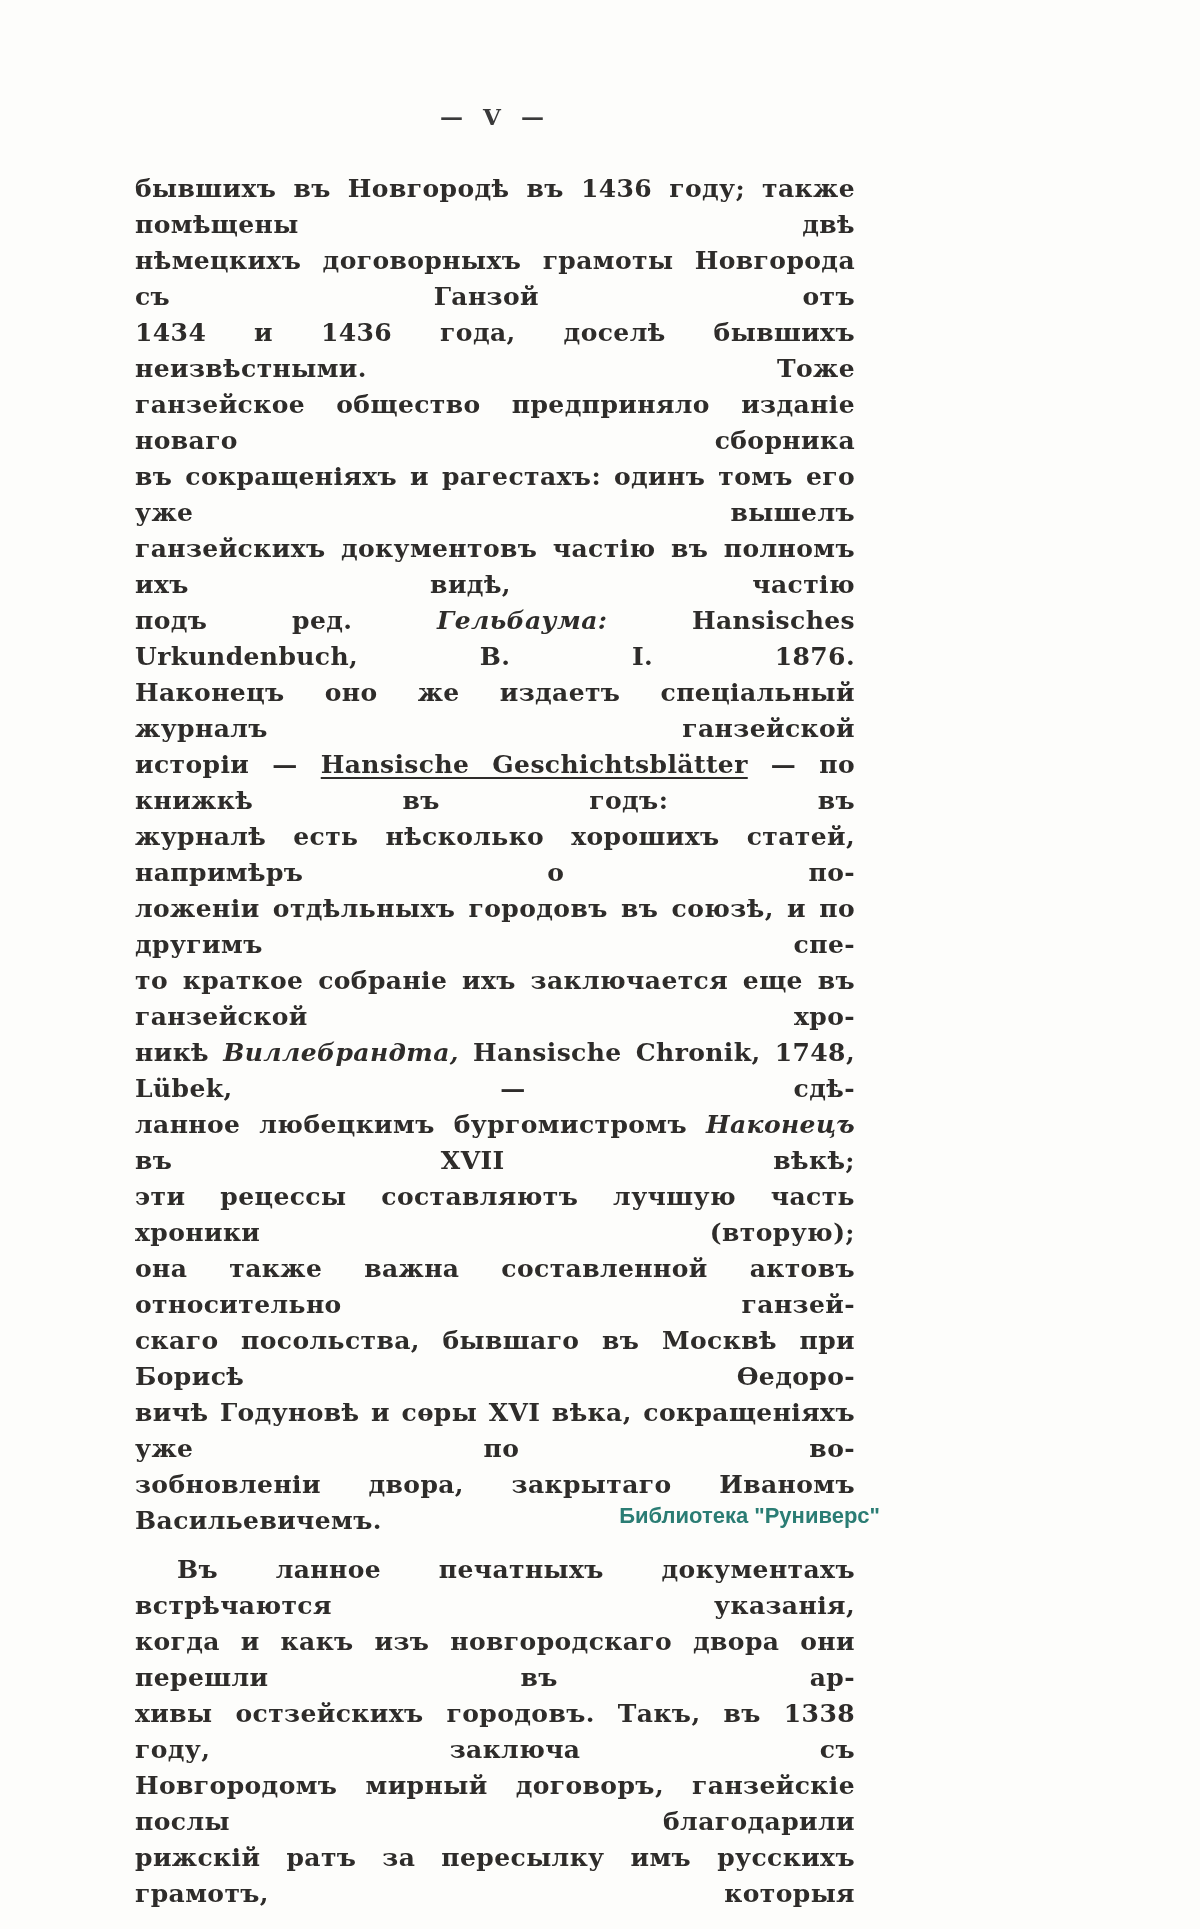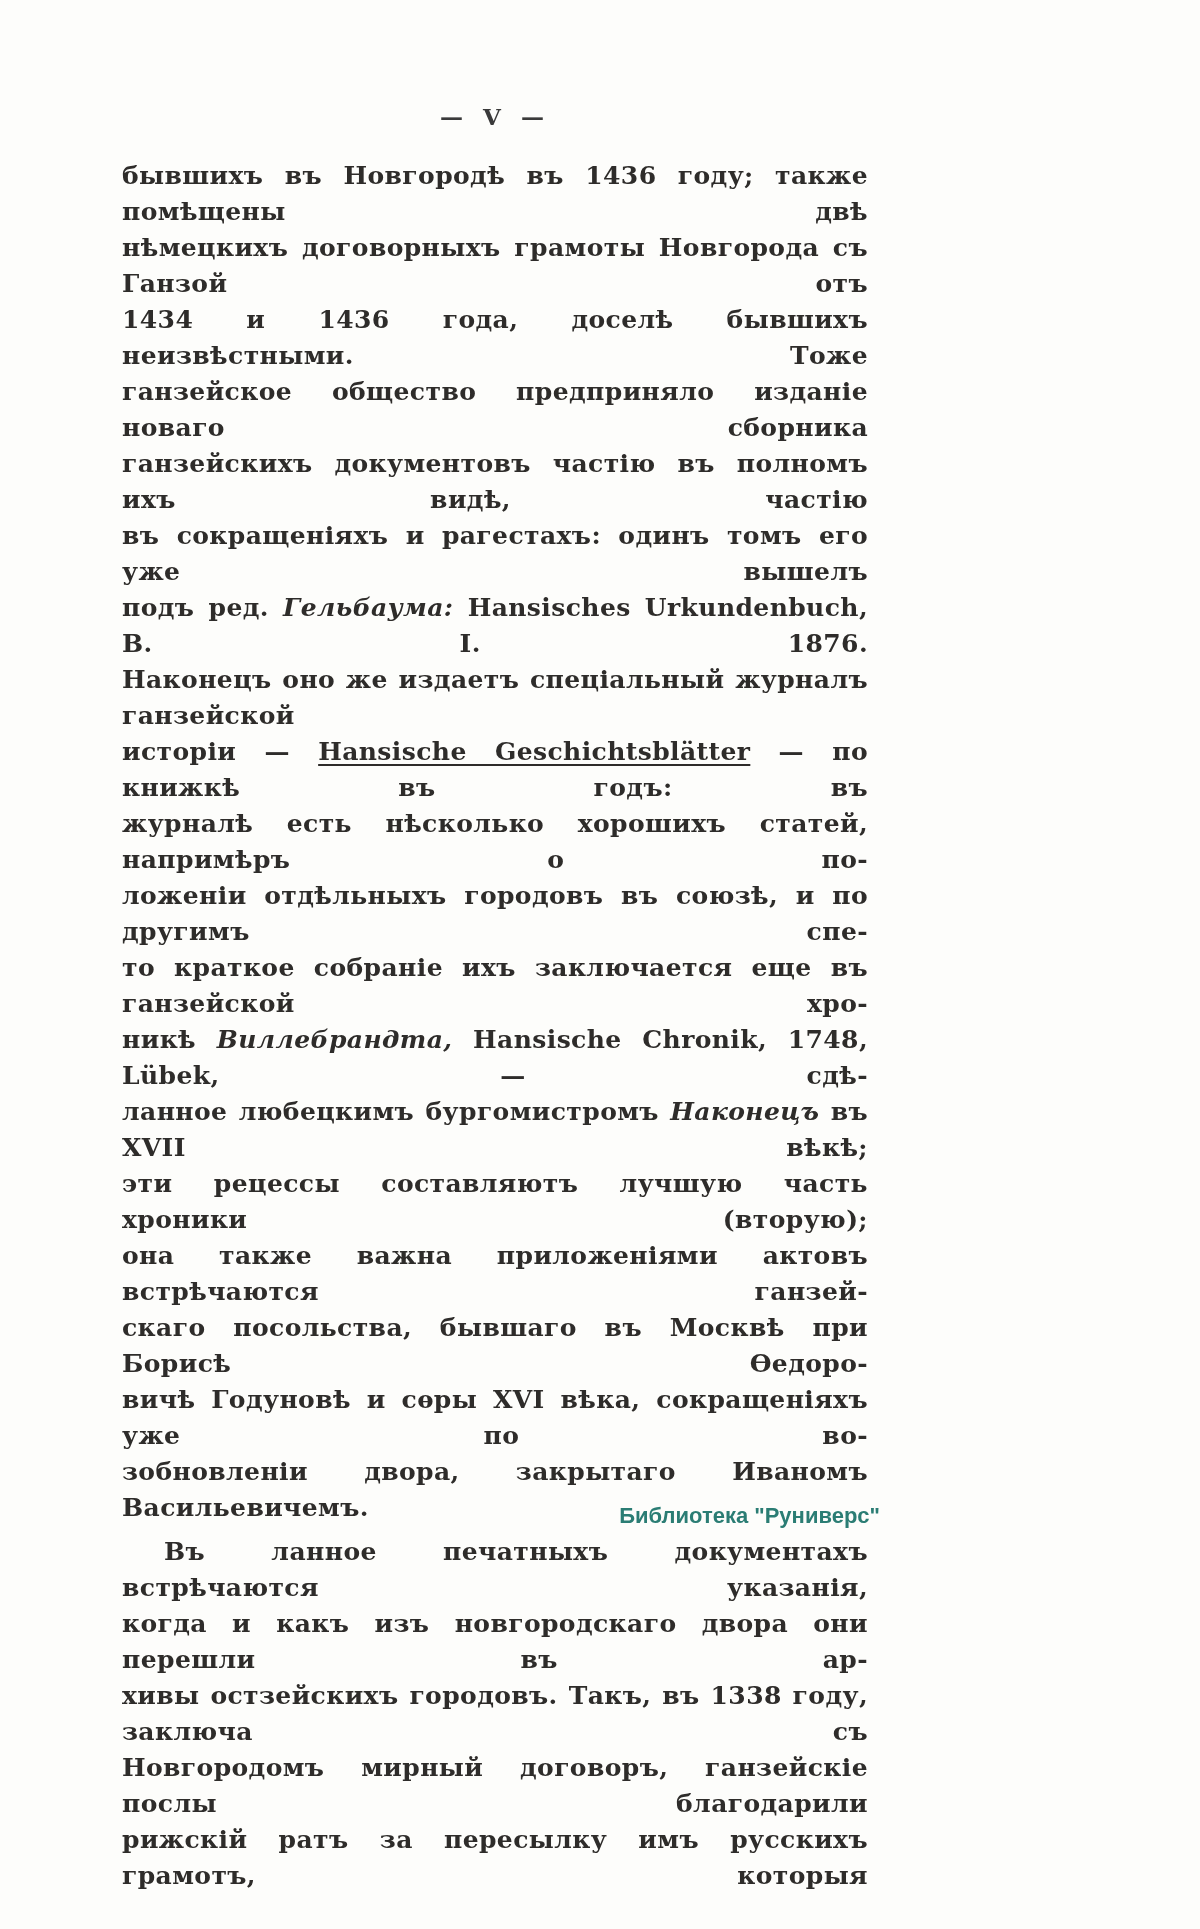--- a/index.html
+++ b/index.html
@@ -35,21 +35,21 @@
     position: absolute;
     top: 158px;
     left: 122px;
     width: 746px;
     color: #2e2c2a;
     font-size: 25px;
     font-weight: bold;
     line-height: 36px;
     letter-spacing: 0.4px;
   }
-  .paragraph { margin: 0; }
+  .paragraph { margin: 13px; }
   .paragraph + .paragraph { margin-top: 8px; }
   .line {
     text-align: justify;
     text-align-last: justify;
     white-space: normal;
     min-height: 36px;
   }
   .line.last-line {
     text-align-last: left;
   }
@@ -79,32 +79,32 @@
 <div class="page">
   <div class="page-number">— V —</div>
 
   <div class="text-block">
 
   <div class="paragraph">
         <div class="line">бывшихъ въ Новгородѣ въ 1436 году; также помѣщены двѣ</div>
         <div class="line">нѣмецкихъ договорныхъ грамоты Новгорода съ Ганзой отъ</div>
         <div class="line">1434 и 1436 года, доселѣ бывшихъ неизвѣстными. Тоже</div>
         <div class="line">ганзейское общество предприняло изданіе новаго сборника</div>
+        <div class="line">въ сокращеніяхъ и рагестахъ: одинъ томъ его уже вышелъ</div>
         <div class="line">ганзейскихъ документовъ частію въ полномъ ихъ видѣ, частію</div>
-        <div class="line">въ сокращеніяхъ и рагестахъ: одинъ томъ его уже вышелъ</div>
         <div class="line"><span>подъ ред. </span><span class="italic">Гельбаума:</span><span> Hansisches Urkundenbuch, B. I. 1876.</span></div>
         <div class="line">Наконецъ оно же издаетъ спеціальный журналъ ганзейской</div>
         <div class="line"><span>исторіи — </span><span class="underline">Hansische Geschichtsblätter</span><span> — по книжкѣ въ годъ: въ</span></div>
         <div class="line">журналѣ есть нѣсколько хорошихъ статей, напримѣръ о по-</div>
         <div class="line">ложеніи отдѣльныхъ городовъ въ союзѣ, и по другимъ спе-</div>
         <div class="line">то краткое собраніе ихъ заключается еще въ ганзейской хро-</div>
         <div class="line"><span>никѣ </span><span class="italic">Виллебрандта,</span><span> Hansische Chronik, 1748, Lübek, — сдѣ-</span></div>
         <div class="line"><span>ланное любецкимъ бургомистромъ </span><span class="italic">Наконецъ</span><span> въ XVII вѣкѣ;</span></div>
         <div class="line">эти рецессы составляютъ лучшую часть хроники (вторую);</div>
-        <div class="line">она также важна приложеніями актовъ встрѣчаются ганзей-</div>
+        <div class="line">она также важна составленной актовъ относительно ганзей-</div>
         <div class="line">скаго посольства, бывшаго въ Москвѣ при Борисѣ Ѳедоро-</div>
         <div class="line">вичѣ Годуновѣ и сѳры XVI вѣка, сокращеніяхъ уже по во-</div>
         <div class="line last-line">зобновленіи двора, закрытаго Иваномъ Васильевичемъ.</div>
       </div>
       <div class="paragraph">
         <div class="line first-indent">Въ ланное печатныхъ документахъ встрѣчаются указанія,</div>
         <div class="line">когда и какъ изъ новгородскаго двора они перешли въ ар-</div>
         <div class="line">хивы остзейскихъ городовъ. Такъ, въ 1338 году, заключа съ</div>
         <div class="line">Новгородомъ мирный договоръ, ганзейскіе послы благодарили</div>
         <div class="line">рижскій ратъ за пересылку имъ русскихъ грамотъ, которыя</div>

